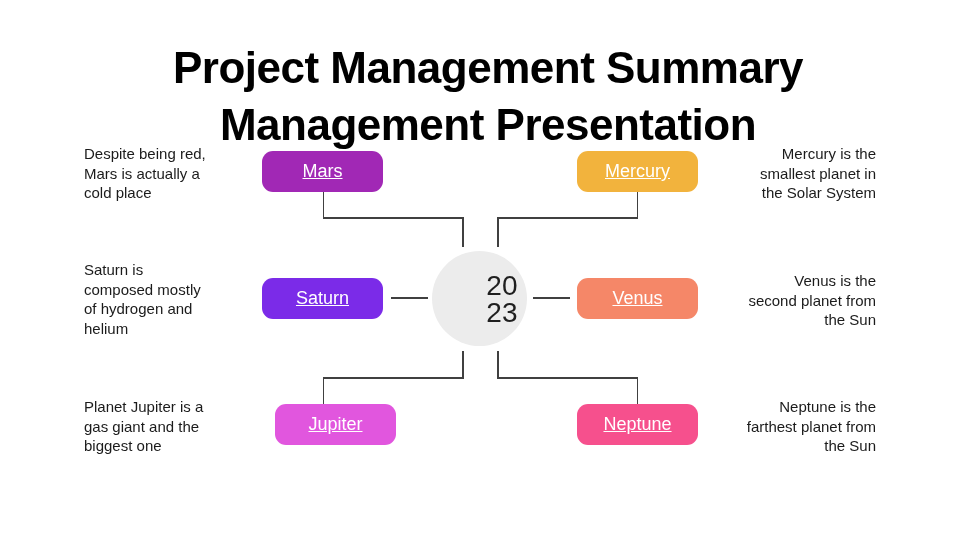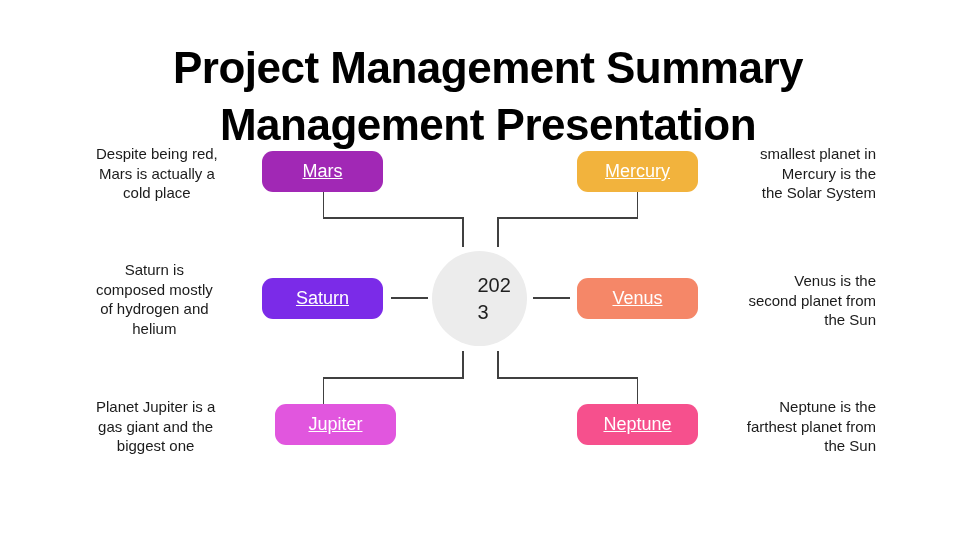--- a/index.html
+++ b/index.html
@@ -57,40 +57,40 @@
     height: 95px;
     border-radius: 50%;
     background: #ECECEC;
     display: flex;
     align-items: center;
     justify-content: center;
   }
   .center-circle .year {
     display: block;
     width: 40px;
-    text-align: left;
+    text-align: right;
     word-break: break-all;
-    font-size: 20px;
+    font-size: 28px;
     line-height: 27px;
     color: #1f1f1f;
     margin-left: 36px;
   }
 
   
   .line { position: absolute; background: #404040; }
 
   
   .caption {
     position: absolute;
     font-size: 15px;
     line-height: 19.5px;
     color: #1b1b1b;
   }
   .caption div { white-space: nowrap; }
-  .caption-left  { left: 96px;  text-align: center; }
+  .caption-left  { left: 84px;  text-align: left; }
   .caption-right { right: 84px; text-align: right; }
   .cap-mars    { top: 144px; }
   .cap-mercury { top: 144px; }
   .cap-saturn  { top: 260px; }
   .cap-venus   { top: 271px; }
   .cap-jupiter { top: 397px; }
   .cap-neptune { top: 397px; margin-left: 44px; }
 </style>
 </head>
 <body>
@@ -155,22 +155,22 @@
     <div>of hydrogen and</div>
     <div>helium</div>
   </div>
   <div class="caption caption-left cap-jupiter">
     <div>Planet Jupiter is a</div>
     <div>gas giant and the</div>
     <div>biggest one</div>
   </div>
 
   <div class="caption caption-right cap-mercury">
+    <div>Mercury is the</div>
     <div>smallest planet in</div>
-    <div>Mercury is the</div>
     <div>the Solar System</div>
   </div>
   <div class="caption caption-right cap-venus">
     <div>Venus is the</div>
     <div>second planet from</div>
     <div>the Sun</div>
   </div>
   <div class="caption caption-right cap-neptune">
     <div>Neptune is the</div>
     <div>farthest planet from</div>

